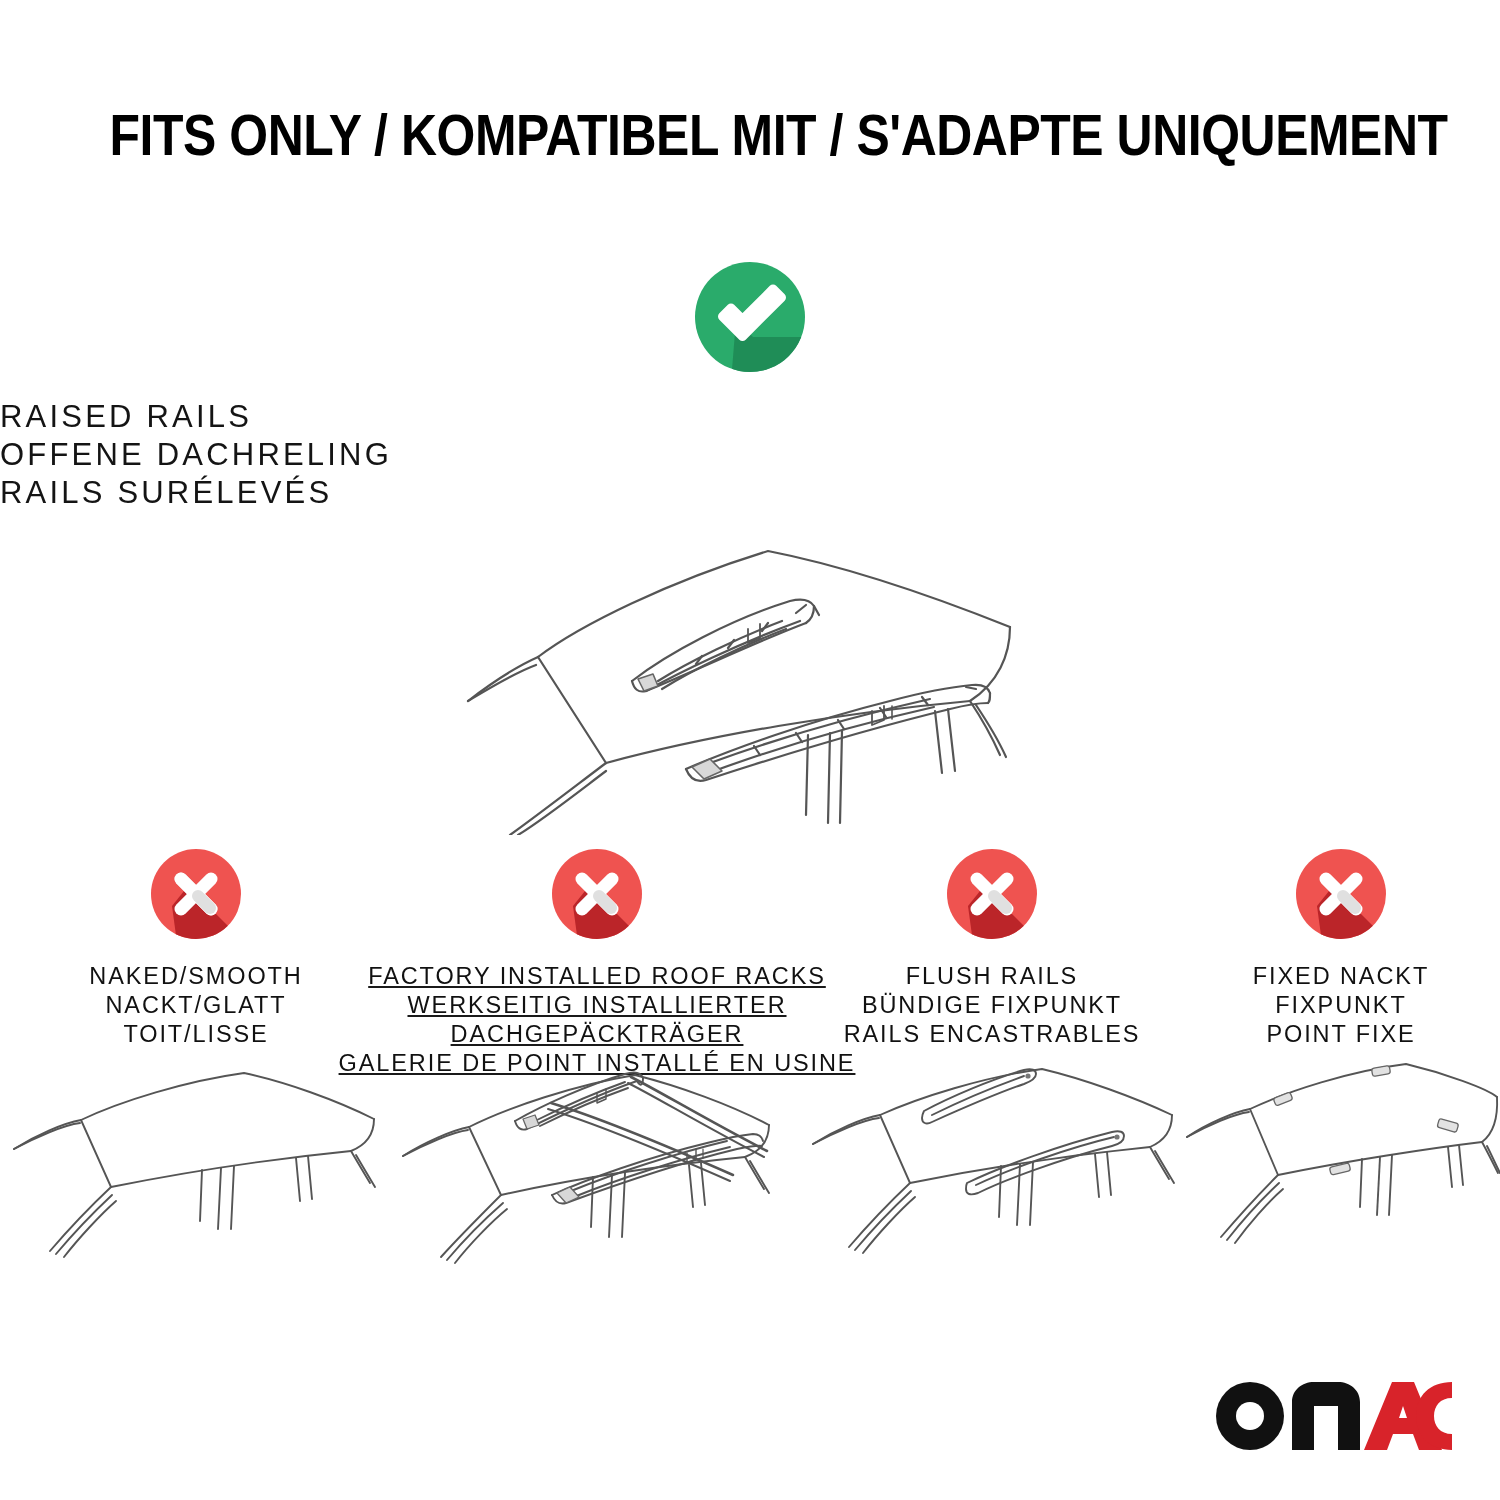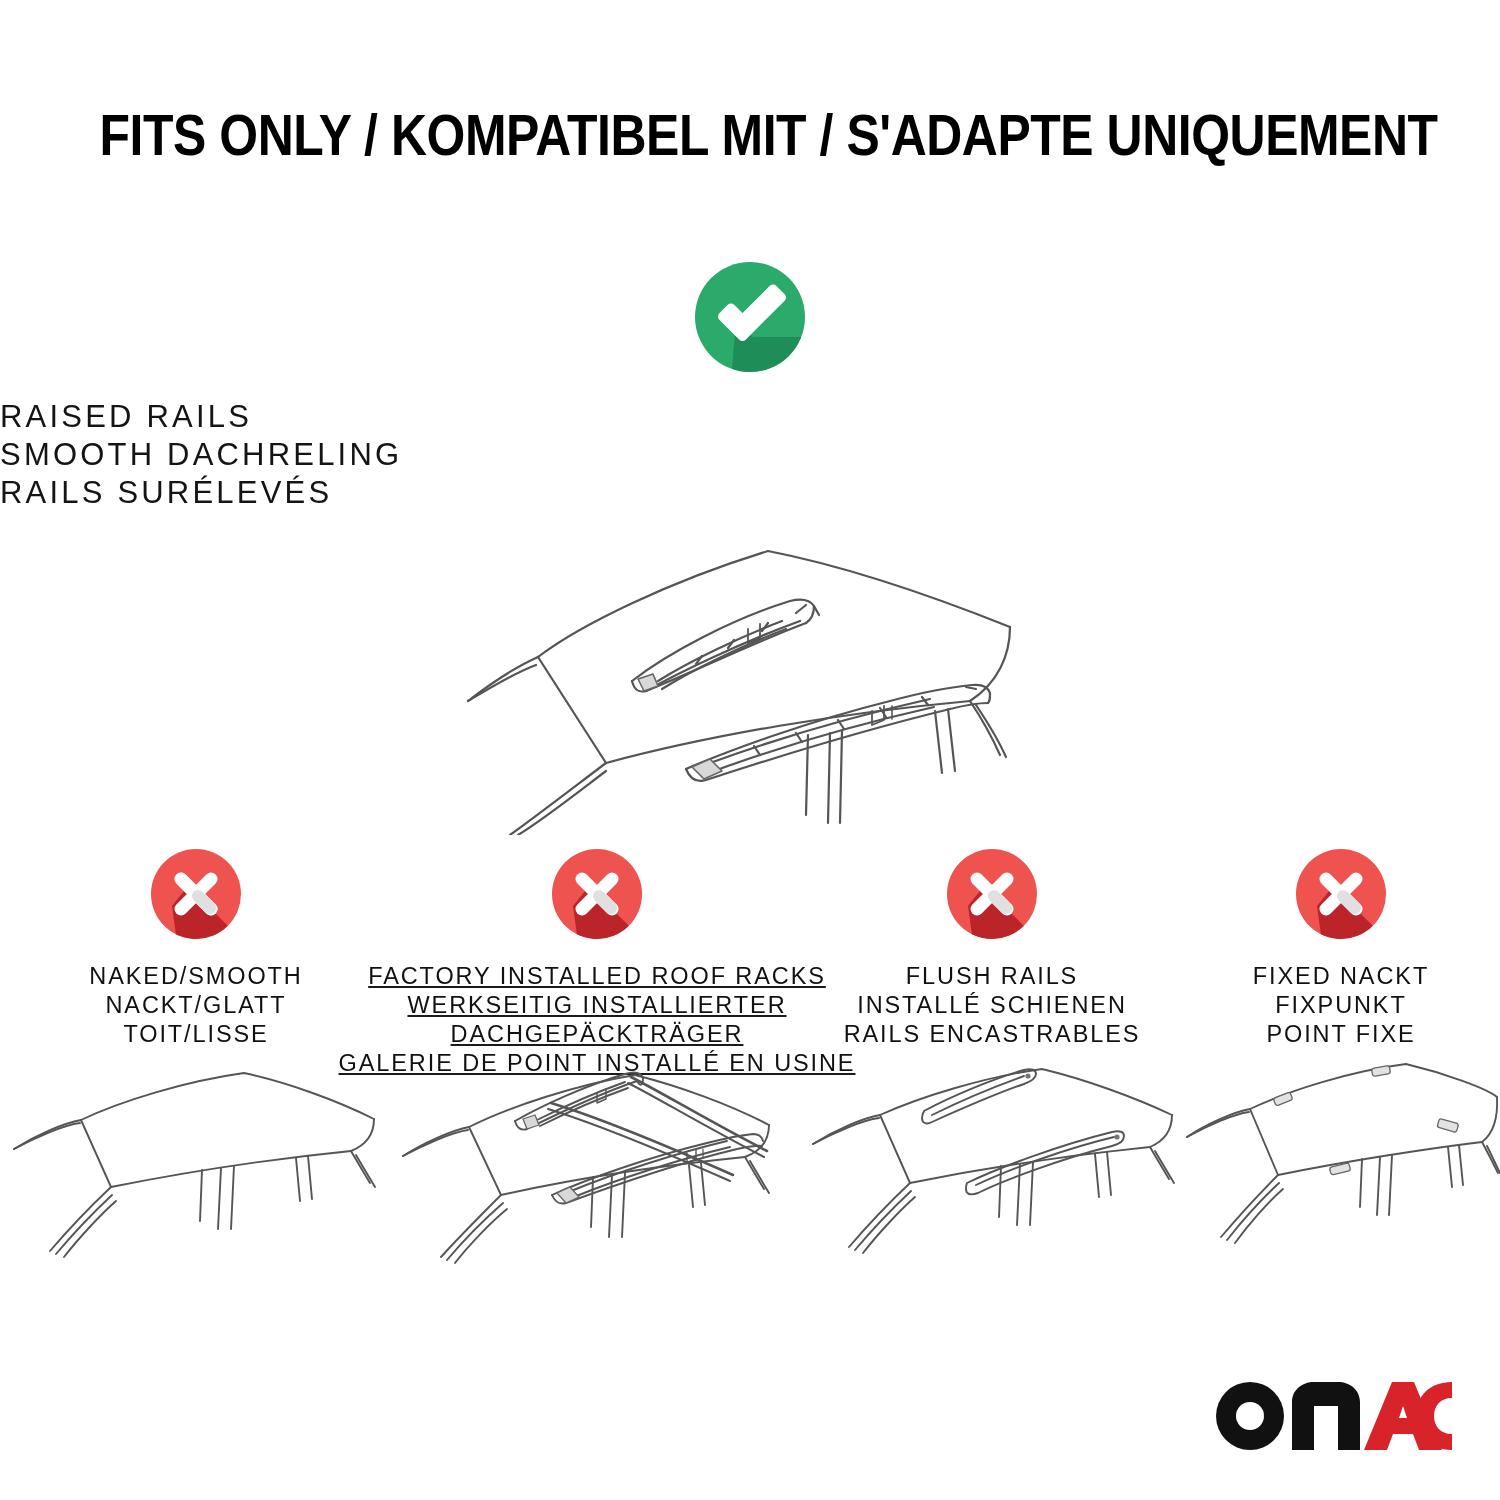--- a/index.html
+++ b/index.html
@@ -13,21 +13,21 @@
     font-family: "Liberation Sans", sans-serif;
     color: #1a1a1a;
     overflow: hidden;
     position: relative;
   }
 
   
   .header {
     position: absolute;
     top: 104px;
-    left: 6px;
+    left: 16px;
     width: 1336px;
     text-align: center;
   }
   .header-title {
     font-family: "Liberation Sans Narrow", "Liberation Sans", sans-serif;
     font-weight: bold;
     font-size: 58px;
     line-height: 62px;
     letter-spacing: -0.5px;
     color: #000000;
@@ -145,21 +145,21 @@
       <g clip-path="url(#clipGreenCircle)">
         <path d="M 45 62 L 62 79 L 118 79 L 118 124 L 40 124 Z" fill="#1e8a56" opacity="0.92"></path>
         <path d="M 84 33 L 118 33 L 118 70 L 70 70 Z" fill="#1e8a56" opacity="0.0"></path>
       </g>
       <path d="M 31.5 58.5 L 40 50 L 51.5 61.5 L 82 31 L 90.5 39.5 L 51.5 78.5 Z" fill="#ffffff" stroke="#ffffff" stroke-width="9" stroke-linejoin="round" stroke-linecap="round"></path>
     </svg>
   </div>
 
   <div class="fit-labels">
     <div class="fit-label-line">RAISED RAILS</div>
-    <div class="fit-label-line">SMOOTH DACHRELING</div>
+    <div class="fit-label-line">OFFENE DACHRELING</div>
     <div class="fit-label-line">RAILS SURÉLEVÉS</div>
   </div>
 </div>
 
 <div class="hero-illustration">
   <svg width="680" height="330" viewBox="0 0 680 330">
     <g fill="none" stroke="#555555" stroke-width="2.2" stroke-linecap="round" stroke-linejoin="round">
 
       <path d="M 128 152 C 170 120 260 76 358 46 C 430 60 520 90 600 122"></path>
       <path d="M 128 152 L 196 258"></path>
@@ -283,21 +283,21 @@
         <path d="M 40 40 L 96 96 L 96 104 L 30 104 L 24 60 Z" fill="#b52025" opacity="0.9"></path>
       </g>
       <g stroke-linecap="round">
         <line x1="33" y1="33" x2="63" y2="63" stroke="#ffffff" stroke-width="13"></line>
         <line x1="63" y1="33" x2="33" y2="63" stroke="#ffffff" stroke-width="13"></line>
         <line x1="50" y1="50" x2="62" y2="62" stroke="#e0e0e0" stroke-width="12"></line>
       </g>
     </svg>
     <div class="nofit-labels">
       <div class="nofit-label-line">FLUSH RAILS</div>
-      <div class="nofit-label-line">INSTALLÉ SCHIENEN</div>
+      <div class="nofit-label-line">BÜNDIGE FIXPUNKT</div>
       <div class="nofit-label-line">RAILS ENCASTRABLES</div>
     </div>
   </div>
 
   <div class="nofit-col col-4">
     <svg width="96" height="96" viewBox="0 0 96 96">
       <defs>
           <clipPath id="clipRed4">
             <circle cx="48" cy="48" r="45"></circle>
           </clipPath>

